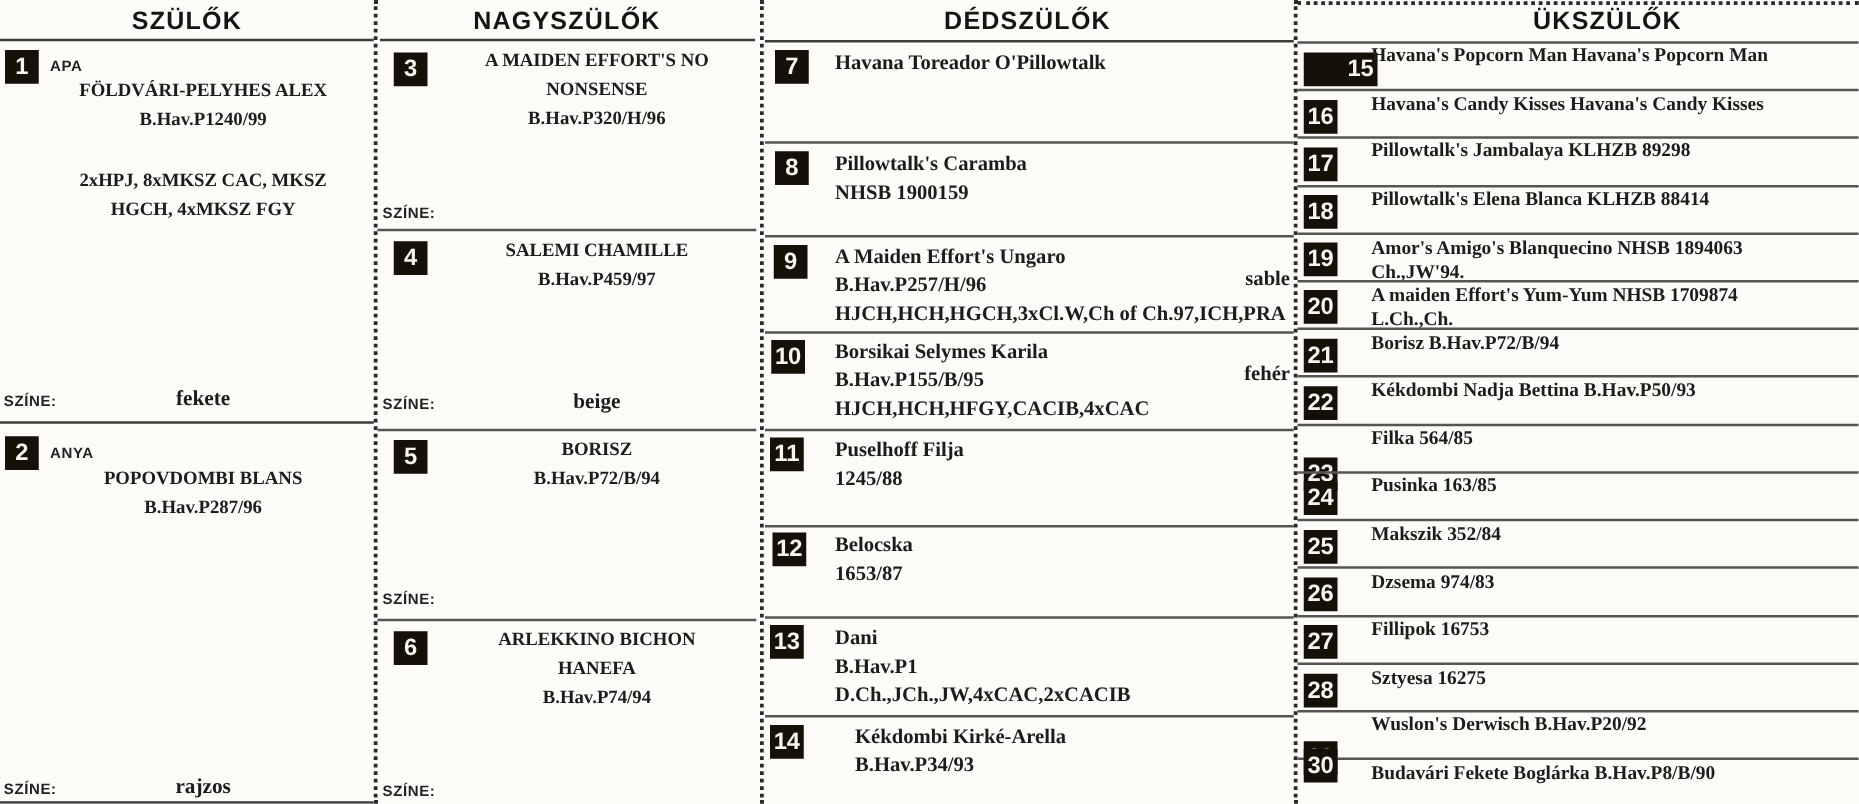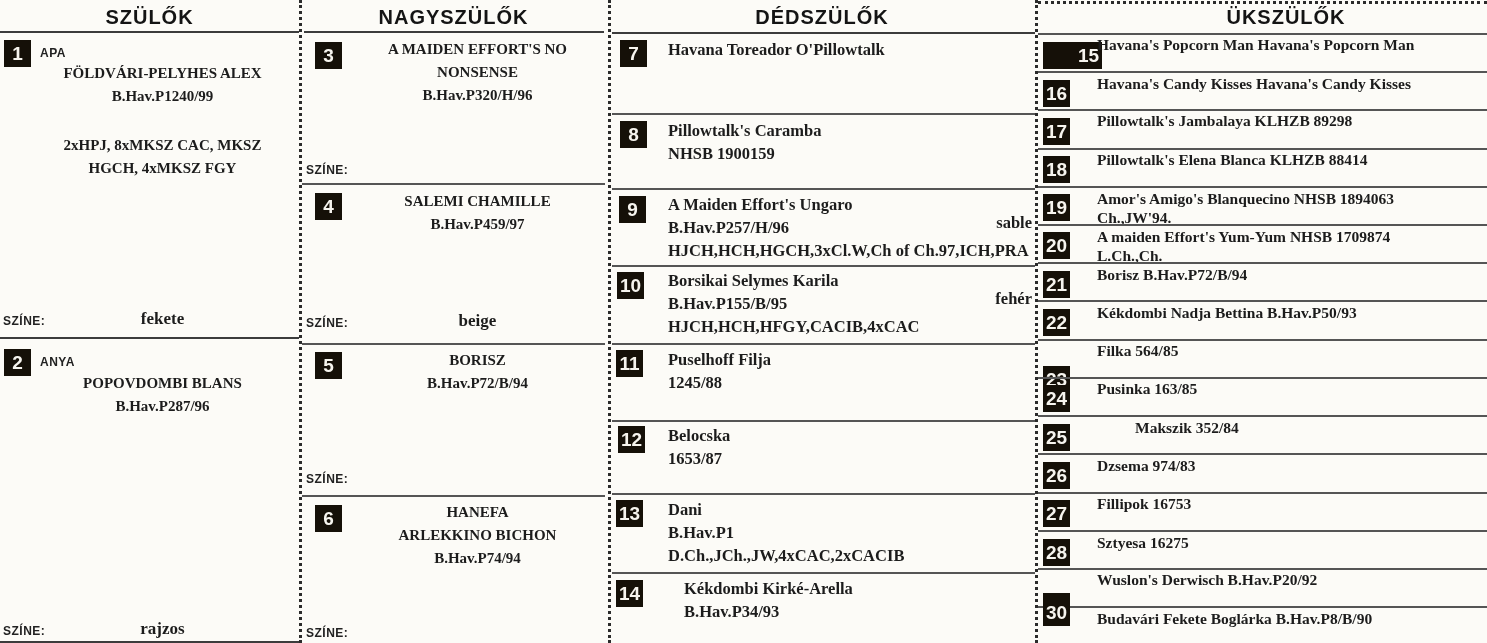--- a/index.html
+++ b/index.html
@@ -109,22 +109,22 @@
   <div class="nameblock" style="left:355px;top:349px;width:245px;">
     <div class="ln">BORISZ</div>
     <div class="ln"></div>
     <div class="ln">B.Hav.P72/B/94</div>
   </div>
   <div class="szine" style="left:306px;top:472px;">SZÍNE:</div>
   <div class="hline thin" style="left:302px;top:495px;width:303px;"></div>
 
   <div class="numbox" style="left:315px;top:505px;">6</div>
   <div class="nameblock" style="left:355px;top:501px;width:245px;">
+    <div class="ln">ARLEKKINO BICHON</div>
     <div class="ln">HANEFA</div>
-    <div class="ln">ARLEKKINO BICHON</div>
     <div class="ln">B.Hav.P74/94</div>
   </div>
   <div class="szine" style="left:306px;top:626px;">SZÍNE:</div>
 
   <div class="col-header" style="left:609px;top:6px;width:426px;">DÉDSZÜLŐK</div>
   <div class="hline" style="left:612px;top:32px;width:423px;"></div>
 
   <div class="numbox" style="left:620px;top:40px;">7</div>
   <div class="leftblock" style="left:668px;top:38px;width:360px;">
     <div class="ln">Havana Toreador O'Pillowtalk</div>
@@ -256,21 +256,21 @@
   <div class="hline thin" style="left:1038px;top:377px;width:449px;"></div>
 
   <div class="numbox" style="left:1043px;top:385px;">24</div>
   <div class="ggrow-text" style="left:1097px;top:380px;">
     <div>Pusinka 163/85</div>
     <div></div>
   </div>
   <div class="hline thin" style="left:1038px;top:415px;width:449px;"></div>
 
   <div class="numbox" style="left:1043px;top:424px;">25</div>
-  <div class="ggrow-text" style="left:1097px;top:419px;margin-left:38px;">
+  <div class="ggrow-text" style="left:1097px;top:419px;">
     <div>Makszik 352/84</div>
     <div></div>
   </div>
   <div class="hline thin" style="left:1038px;top:453px;width:449px;"></div>
 
   <div class="numbox" style="left:1043px;top:462px;">26</div>
   <div class="ggrow-text" style="left:1097px;top:457px;">
     <div>Dzsema 974/83</div>
     <div></div>
   </div>

